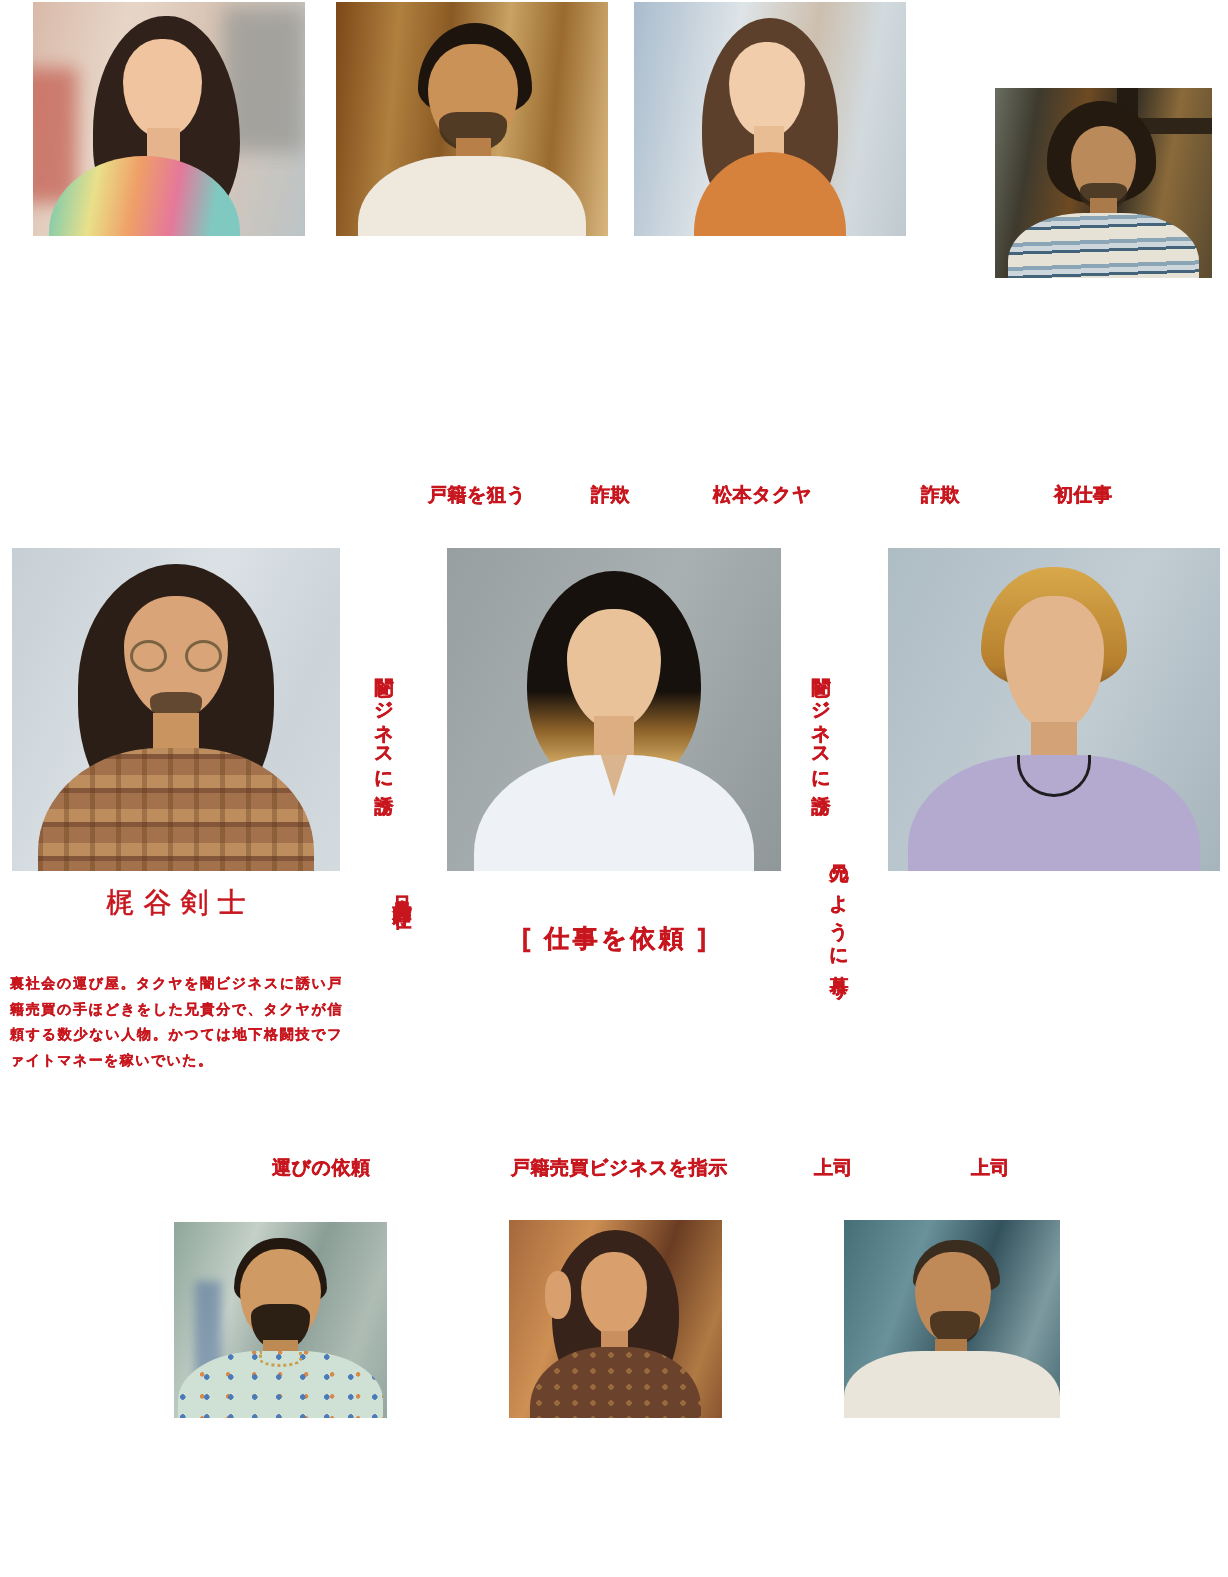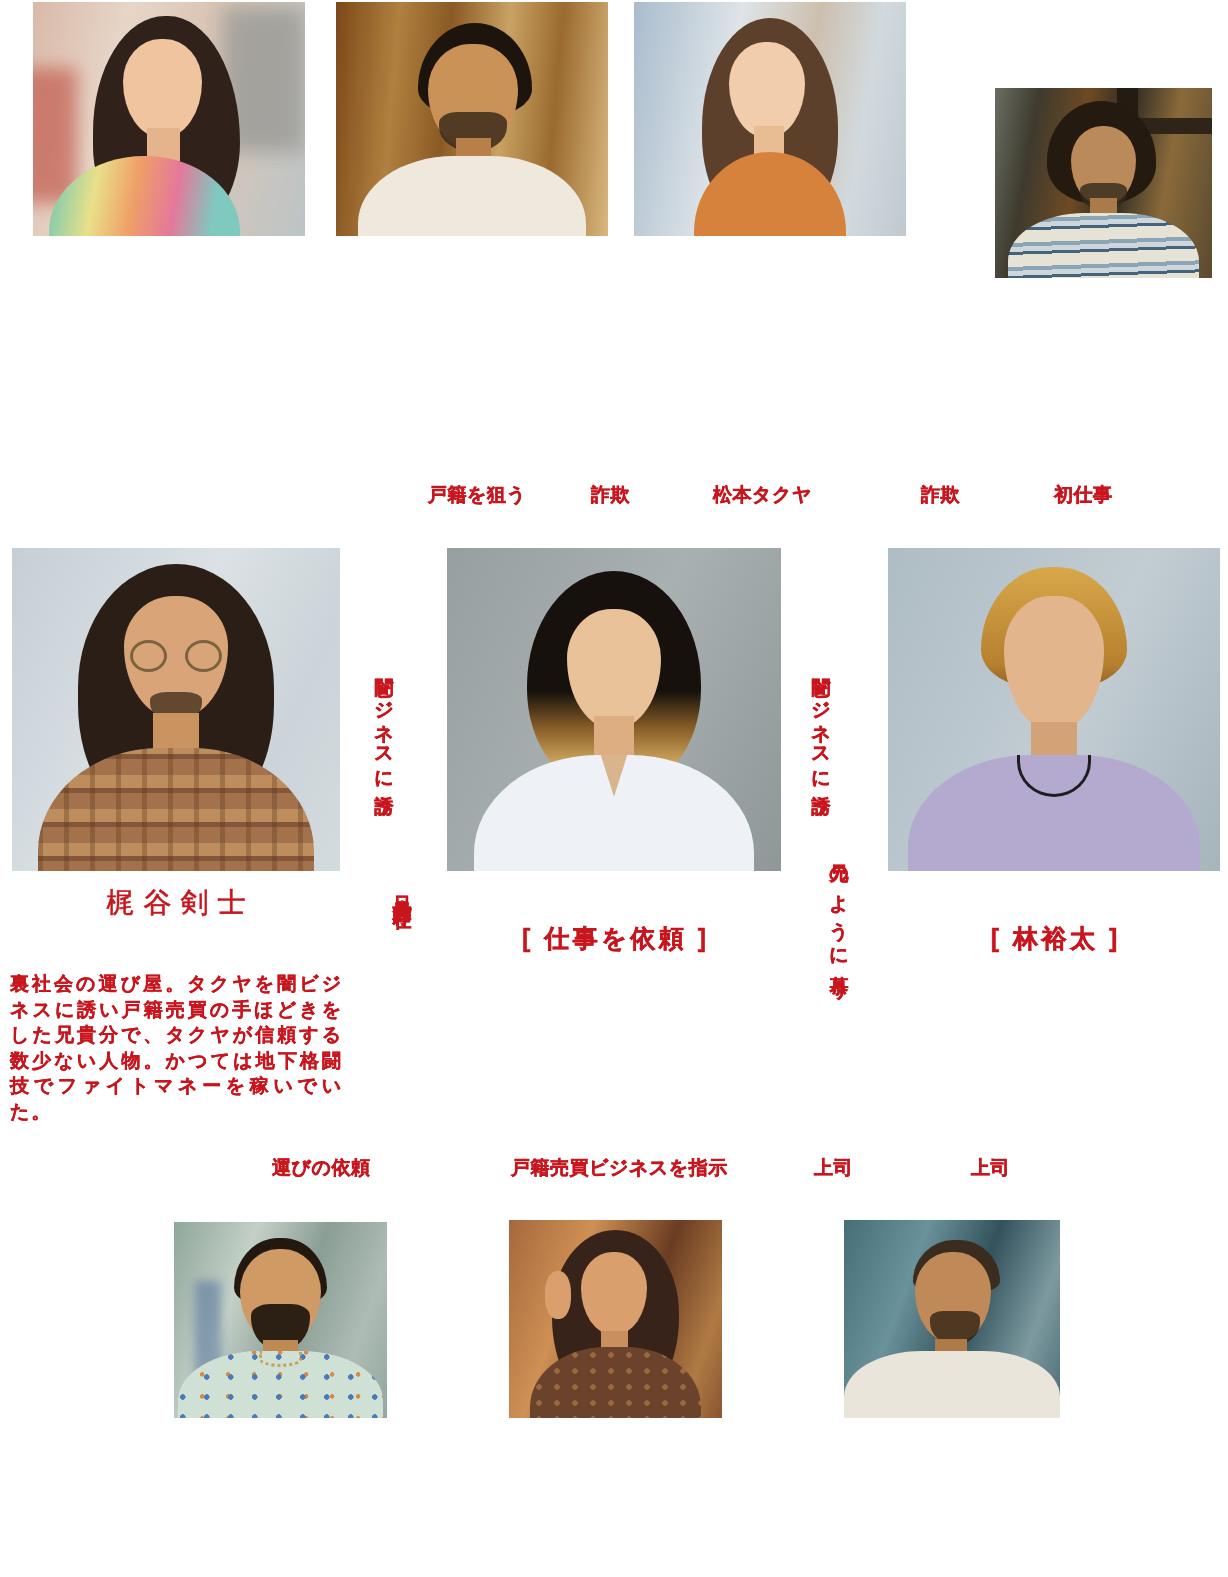--- a/index.html
+++ b/index.html
@@ -33,21 +33,21 @@
   #n3{left:888px;top:884px;width:332px}
   .char-actor{
     position:absolute;color:var(--accent);font-weight:700;font-size:25px;
     letter-spacing:.14em;text-indent:.14em;text-align:center;white-space:nowrap;
     -webkit-text-stroke:.5px currentColor;
   }
   #a1{left:12px;top:922px;width:328px}
   #a2{left:447px;top:922px;width:334px}
   #a3{left:888px;top:922px;width:332px}
   .char-desc{
-    position:absolute;color:var(--accent);font-weight:700;font-size:19px;
+    position:absolute;color:var(--accent);font-weight:700;font-size:14px;
     line-height:25.5px;letter-spacing:.1em;text-align:justify;text-justify:inter-character;
     -webkit-text-stroke:.3px currentColor;
   }
   #d1{left:10px;top:971px;width:333px}
   #d2{left:461px;top:971px;width:317px}
   #d3{left:897px;top:971px;width:310px}
   
   .photo{position:absolute;overflow:hidden;}
   .photo i{position:absolute;display:block;}
   
@@ -218,21 +218,20 @@
   <div class="rel rel-v" id="rv1">闇ビジネスに誘う</div>
   <div class="rel rel-v" id="rv2">兄貴的存在</div>
   <div class="rel rel-v" id="rv3">闇ビジネスに誘う</div>
   <div class="rel rel-v" id="rv4">兄のように慕う</div>
 
   <div class="char-name" id="n1">梶谷剣士</div>
   <div class="char-desc" id="d1">裏社会の運び屋。タクヤを闇ビジネスに誘い戸籍売買の手ほどきをした兄貴分で、タクヤが信頼する数少ない人物。かつては地下格闘技でファイトマネーを稼いでいた。</div>
 
   <div class="char-actor" id="a2">[ 仕事を依頼 ]</div>
 
-  <div class="char-actor" id="a3">[ 林裕太 ]</div>
 
   <div class="rel" id="rb1">運びの依頼</div>
   <div class="rel" id="rb2">戸籍売買ビジネスを指示</div>
   <div class="rel" id="rb3">上司</div>
   <div class="rel" id="rb4">上司</div>
 
   <div class="photo p-b1">
     <i class="acc1"></i>
     <i class="hair"></i>
     <i class="face"></i>

